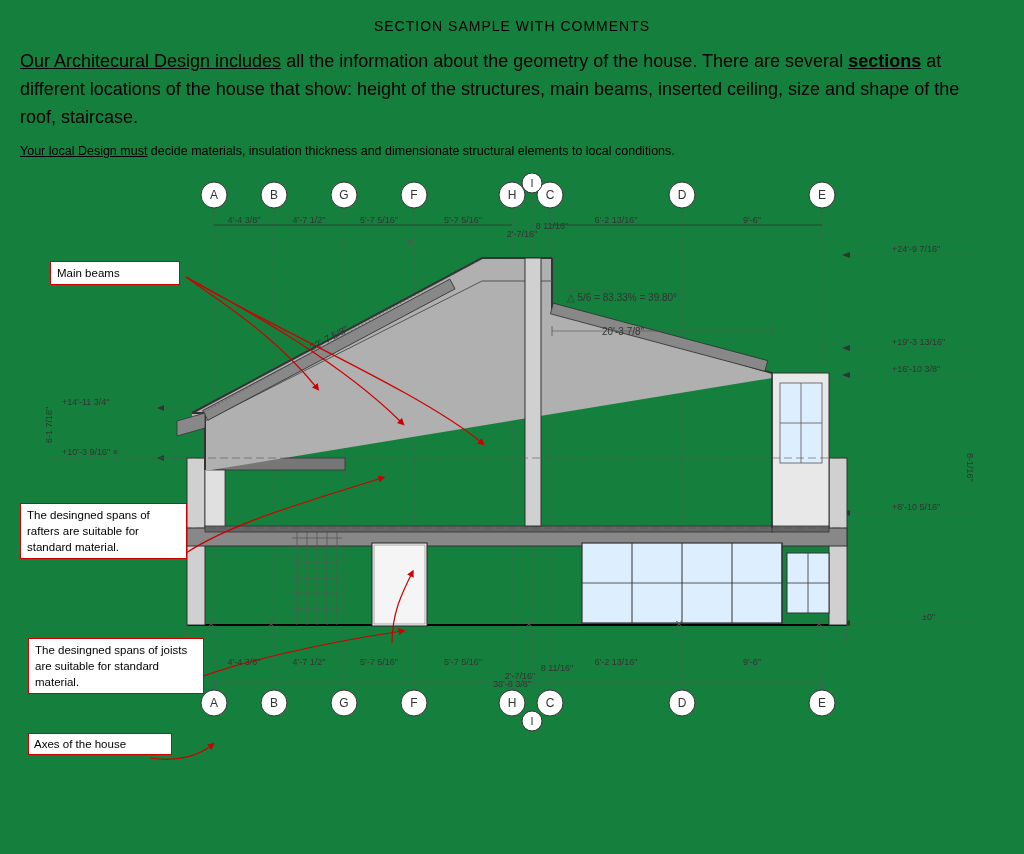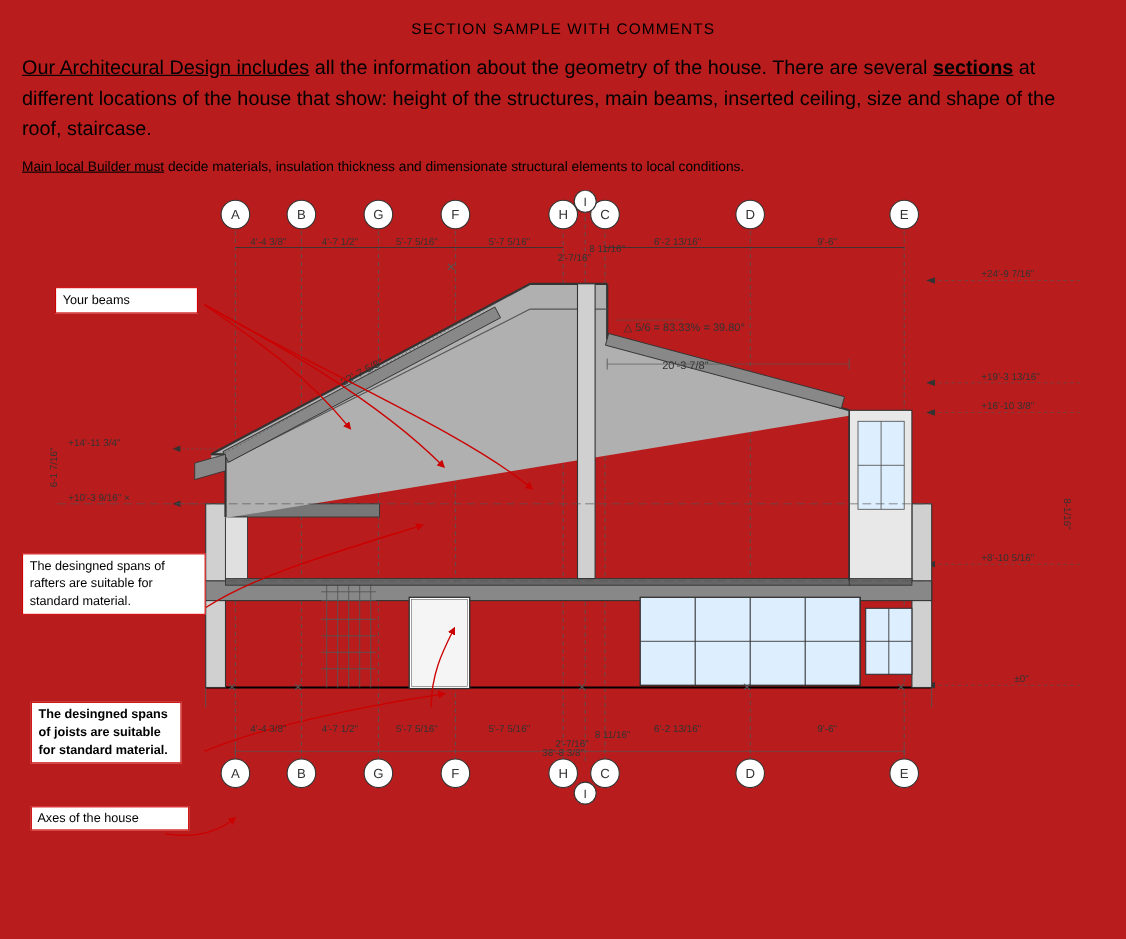--- a/index.html
+++ b/index.html
@@ -9,21 +9,21 @@
       font-size: 13px;
       color: #000;
       width: 1024px;
       min-height: 854px;
       position: relative;
       overflow: hidden;
     }
     .page {
       width: 1024px;
       min-height: 854px;
-      background: #b91c1c;
+      background: #15803d;
       position: relative;
       padding: 18px 20px 10px 20px;
     }
     .title {
       text-align: center;
       font-size: 14px;
       letter-spacing: 1px;
       font-weight: normal;
       margin-bottom: 14px;
     }
@@ -79,48 +79,47 @@
       width: 130px;
     }
     .cb-rafters {
       left: 0;
       top: 330px;
       width: 167px;
     }
     .cb-joists {
       left: 8px;
       top: 465px;
-      width: 137px;
-      font-weight: bold;
+      width: 176px;
     }
     .cb-axes {
       left: 8px;
       top: 560px;
       width: 144px;
       padding: 2px 5px;
     }
   </style>
 </head>
 <body>
 
 <div class="page">
   <div class="title">SECTION SAMPLE WITH COMMENTS</div>
 
   <div class="intro-text">
     <u>Our Architecural Design includes</u> all the information about the geometry of the house. There are several <strong>sections</strong> at different locations of the house that show: height of the structures, main beams, inserted ceiling, size and shape of the roof, staircase.
   </div>
 
   <div class="second-para">
-    <u>Main local Builder must</u> decide materials, insulation thickness and dimensionate structural elements to local conditions.
+    <u>Your local Design must</u> decide materials, insulation thickness and dimensionate structural elements to local conditions.
   </div>
 
   <div class="diagram-area">
 
     <div class="comment-box cb-main-beams">
-      <span>Your beams</span>
+      <span>Main beams</span>
     </div>
     <div class="comment-box cb-rafters">
       <span>The desingned spans of rafters are suitable for standard material.</span>
     </div>
     <div class="comment-box cb-joists">
       <span>The desingned spans of joists are suitable for standard material.</span>
     </div>
     <div class="comment-box cb-axes">
       <span>Axes of the house</span>
     </div>

